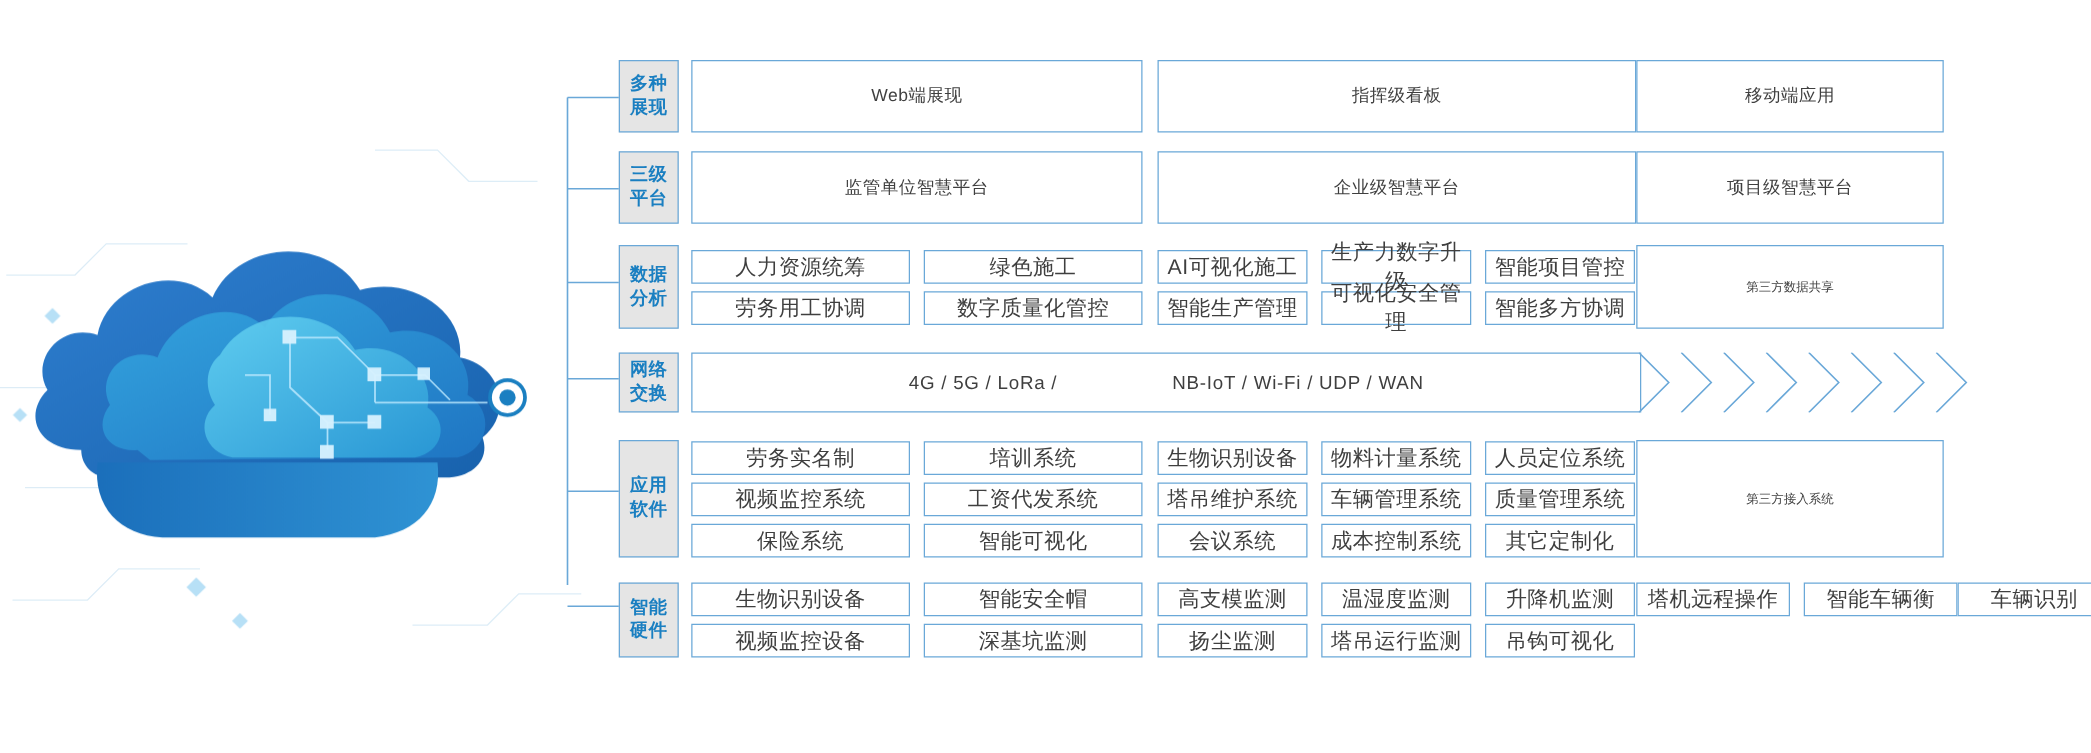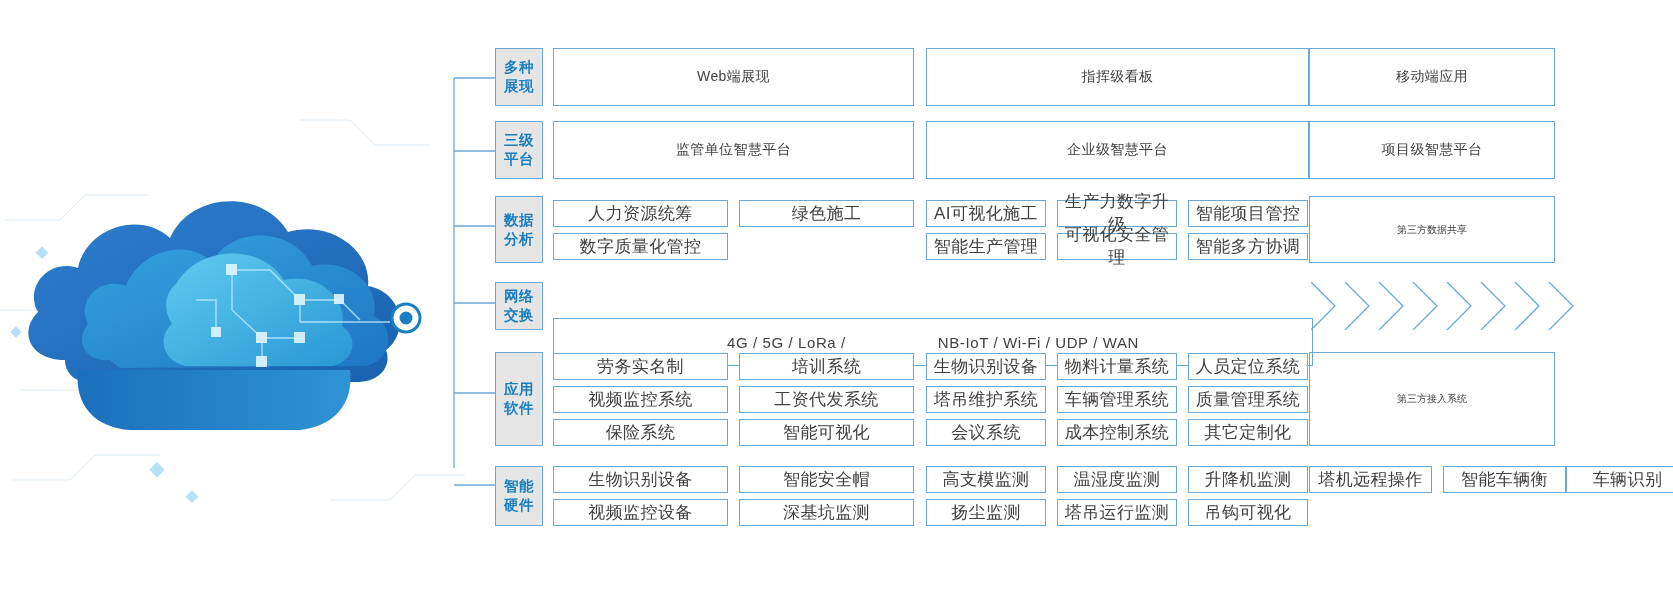--- a/index.html
+++ b/index.html
@@ -67,21 +67,21 @@
 
   
   .tallbox { width: 100%; display: flex; align-items: center; justify-content: center;
              border: 1.3px solid #6aa8d8; font-size: 10px; color: #3f3f3f; }
   .h-r3 { height: 67px; }
   .h-r5 { height: 94px; }
 
   
   .netband { width: 100%; height: 48px; border: 1.3px solid #6aa8d8;
              display: flex; align-items: center; justify-content: center; gap: 92px;
-             color: #3f3f3f; font-size: 15px; letter-spacing: .6px; margin-top: 36px; }
+             color: #3f3f3f; font-size: 15px; letter-spacing: .6px; }
 
   .chev-wrap { position: absolute; right: -2px; top: 0; height: 48px; width: 268px;
                pointer-events: none; }
 
   
   .gap-a { height: 14px; }
 
   .r6 .g-right { display: flex; flex-direction: row; gap: 0; }
   .r6 .cellrow .sm.w123 { width: 123px; }
 </style>
@@ -214,20 +214,21 @@
         <span>数据</span>
         <span>分析</span>
       </div>
       <div class="rowbody">
         <div class="grp g-left">
           <div class="cellrow">
             <div class="cell sm w175">人力资源统筹</div>
             <div class="cell sm w175">绿色施工</div>
           </div>
           <div class="cellrow">
+            <div class="cell sm w175">劳务用工协调</div>
             <div class="cell sm w175">数字质量化管控</div>
           </div>
         </div>
         <div class="grp g-mid">
           <div class="cellrow">
             <div class="cell sm w120">AI可视化施工</div>
             <div class="cell sm w120">生产力数字升级</div>
             <div class="cell sm w120">智能项目管控</div>
           </div>
           <div class="cellrow">

